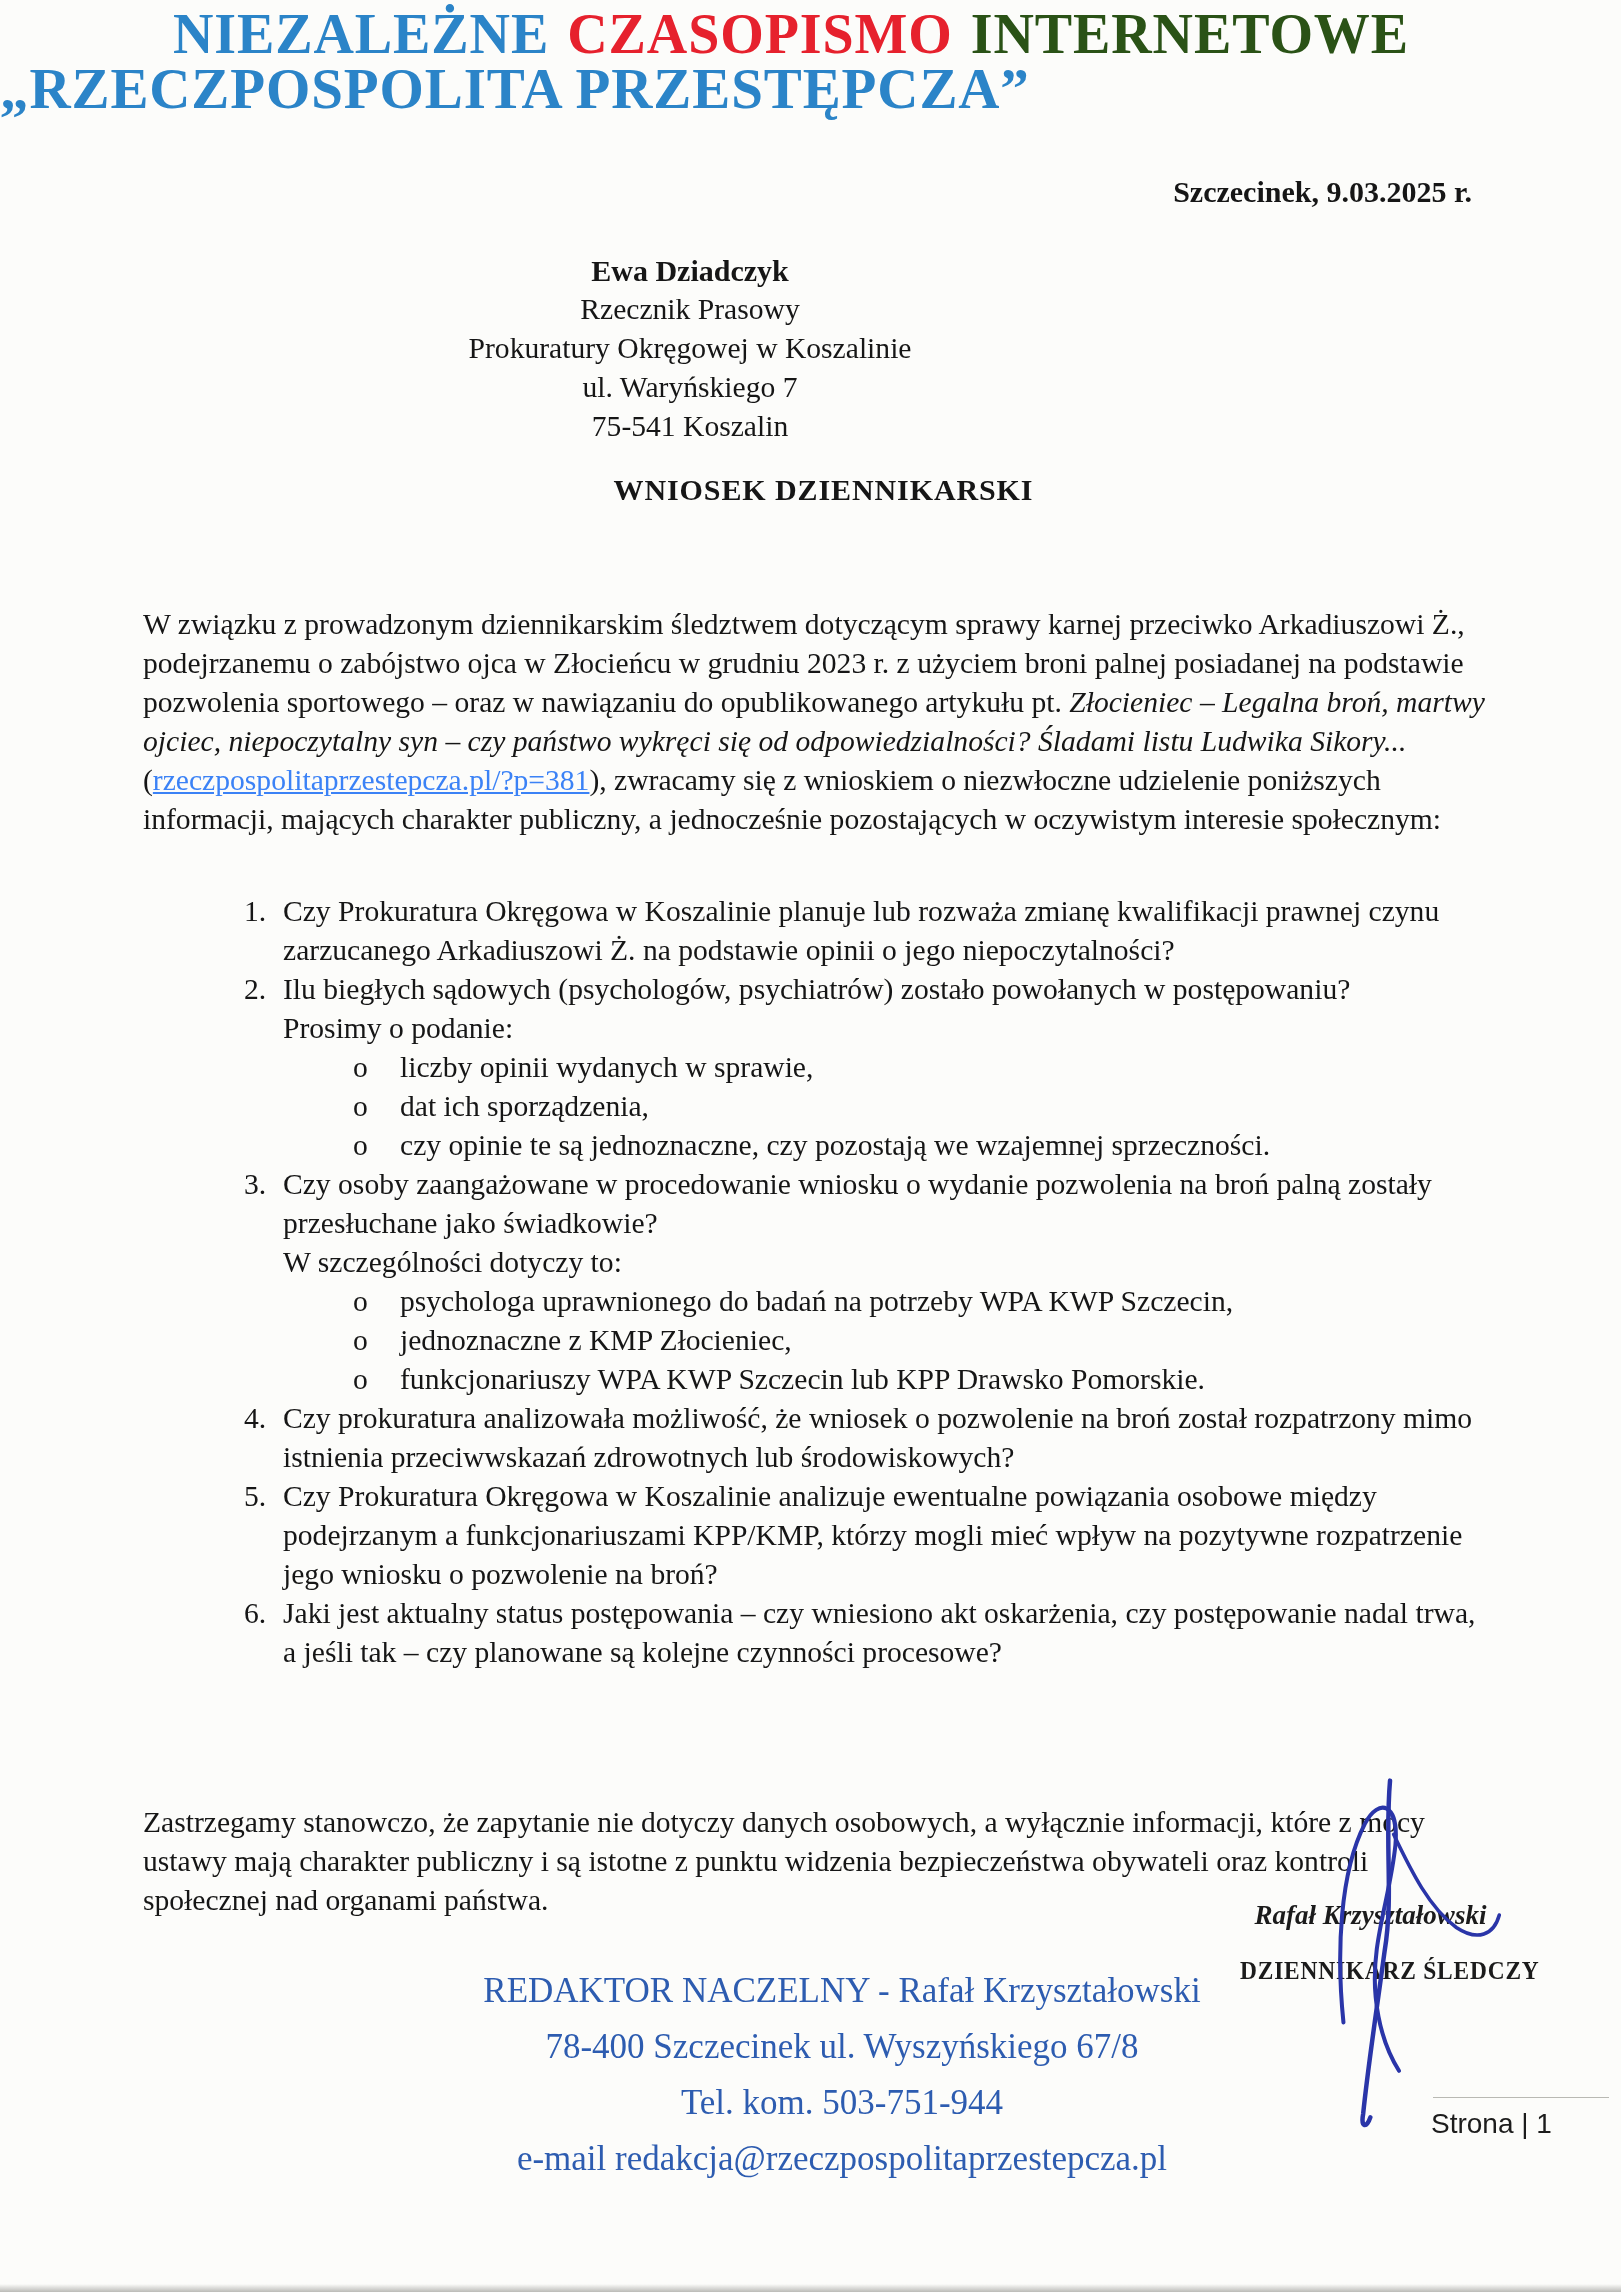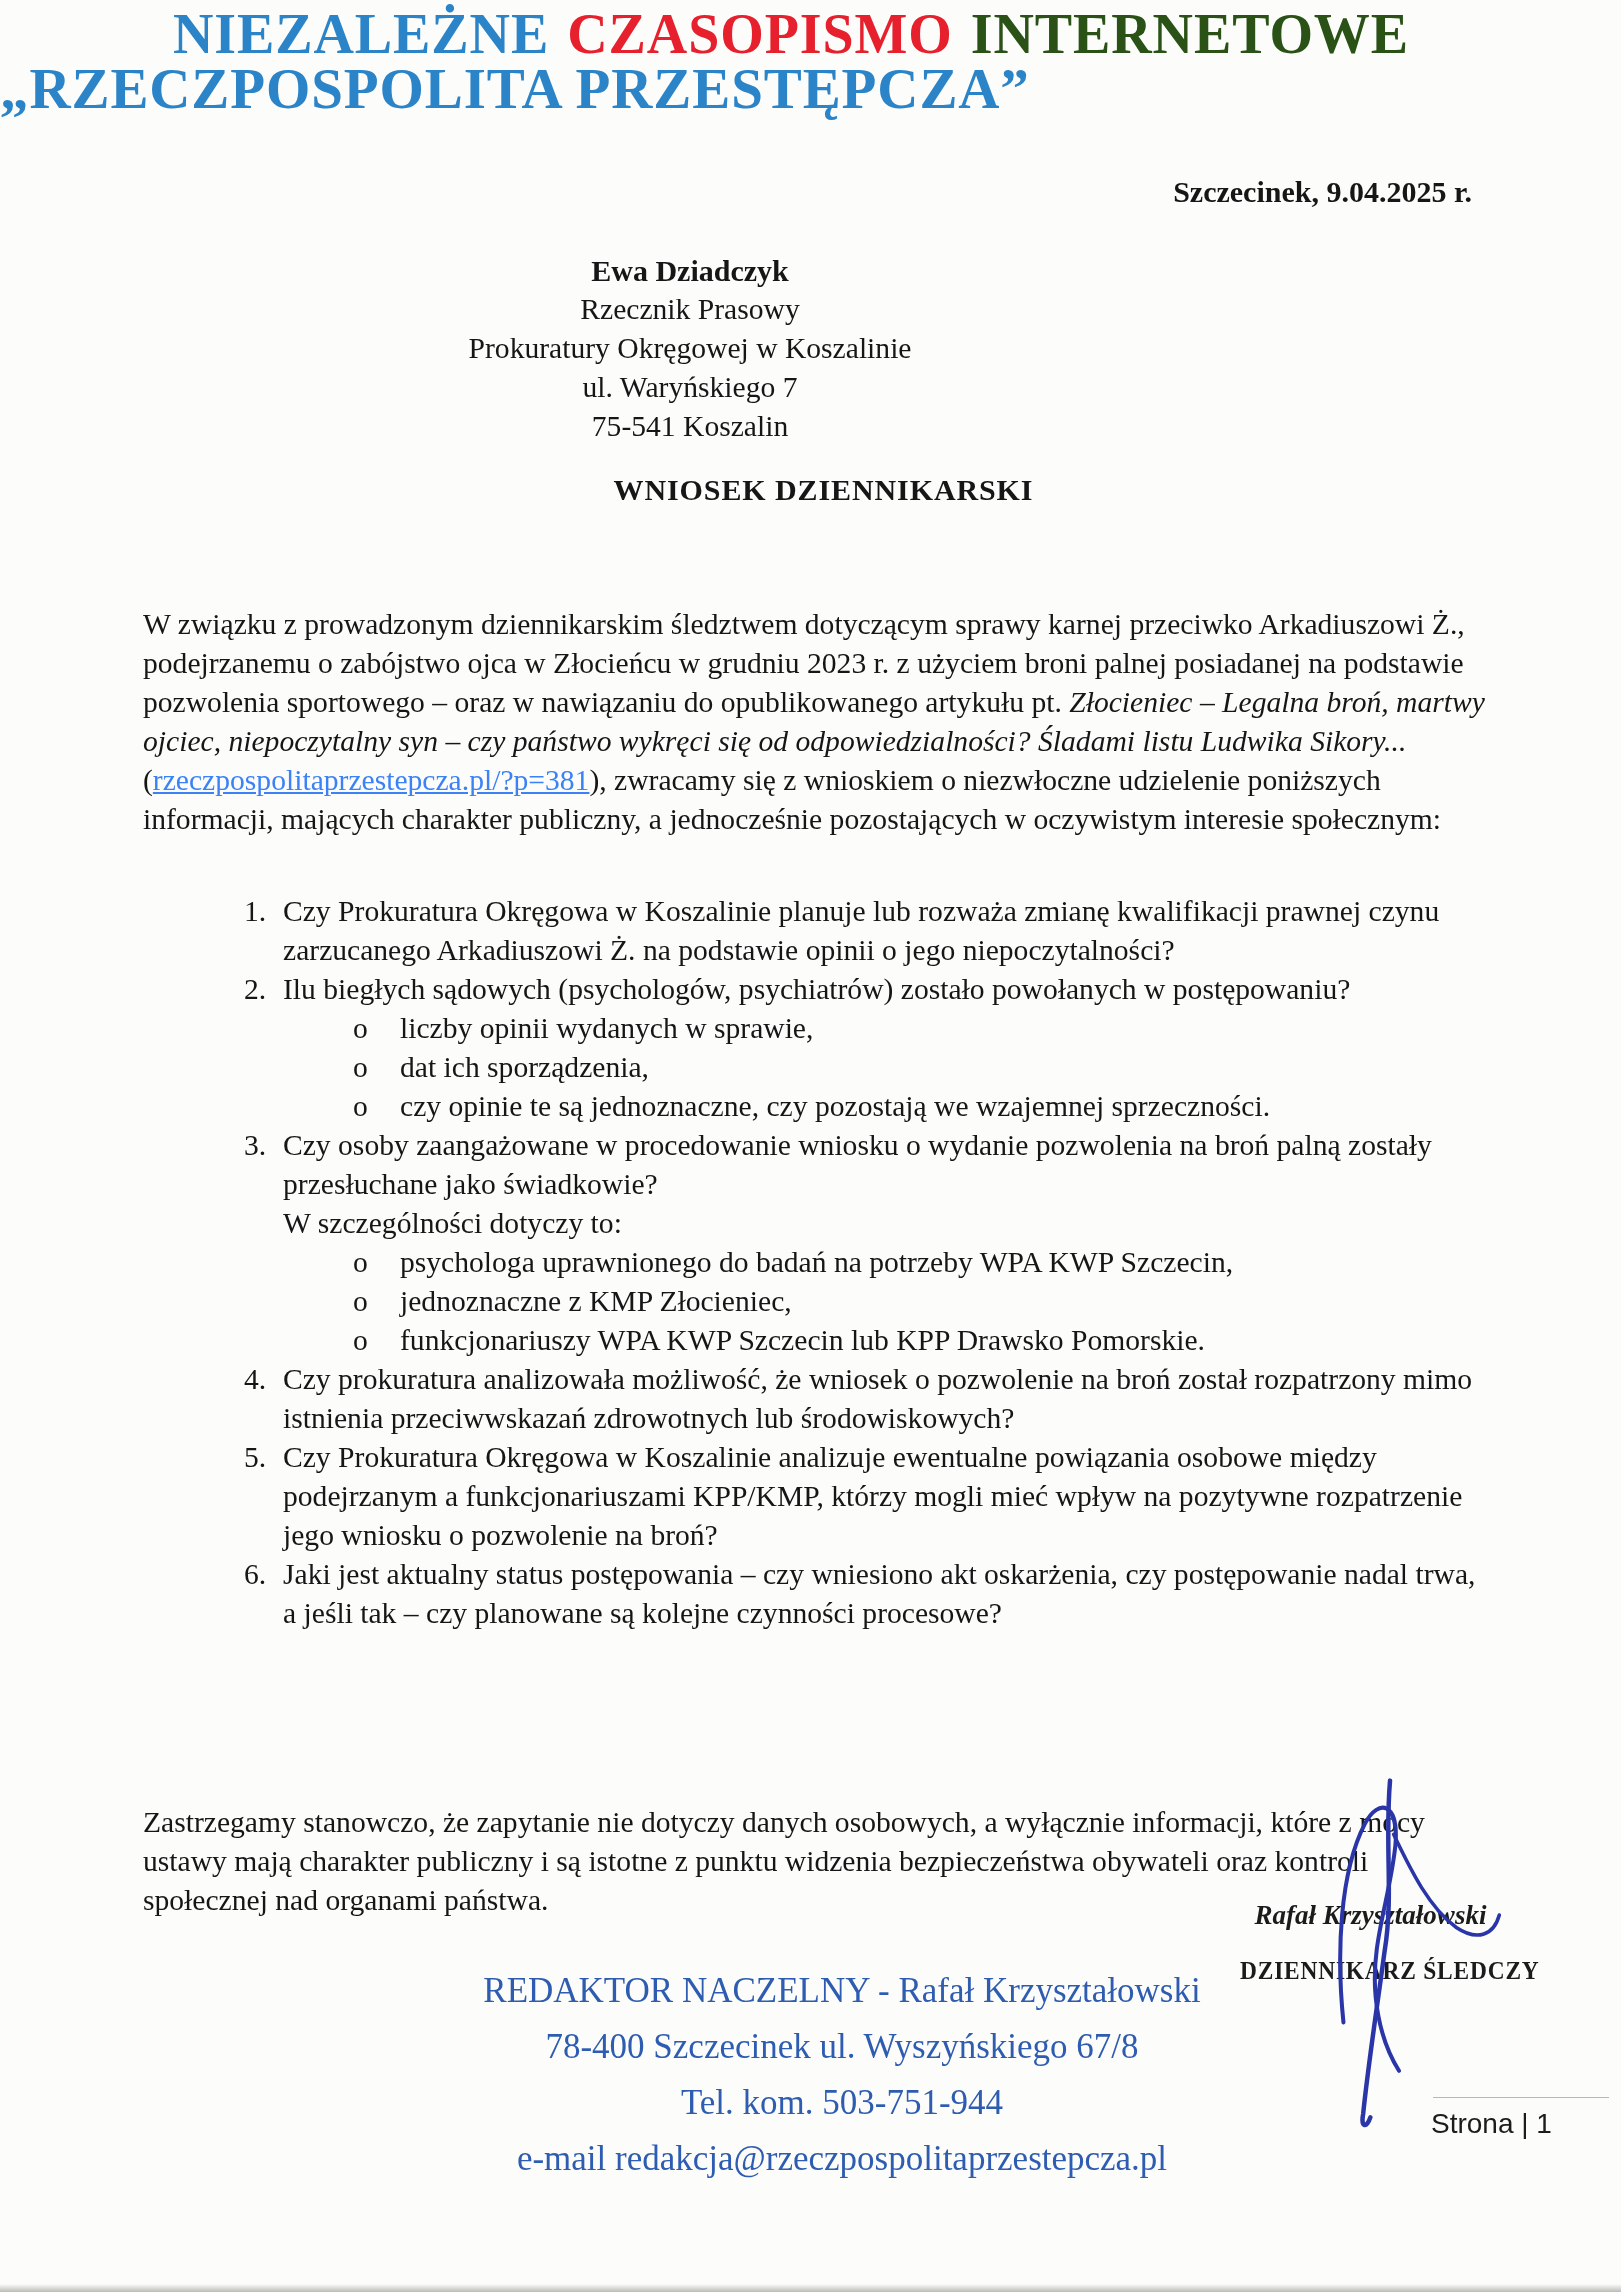--- a/index.html
+++ b/index.html
@@ -94,21 +94,21 @@
     background:linear-gradient(to bottom, rgba(115,115,110,0), rgba(105,105,100,.5));
   }
 </style>
 </head>
 <body>
 
 <div class="page">
 
   <div class="masthead-1"><span style="color: rgb(43, 132, 200);">NIEZALEŻNE</span><span style="color: rgb(230, 33, 45);">CZASOPISMO</span><span style="color: rgb(42, 82, 22);">INTERNETOWE</span></div>
   <div class="masthead-2" style="color: rgb(43, 132, 200);">„RZECZPOSPOLITA PRZESTĘPCZA”</div>
-  <div class="dateline">Szczecinek, 9.04.2025 r.</div>
+  <div class="dateline">Szczecinek, 9.03.2025 r.</div>
 
   <div class="recipient">
     <div class="name">Ewa Dziadczyk</div>
     <div id="recipient-lines">
         <div>Rzecznik Prasowy</div>
         <div>Prokuratury Okręgowej w Koszalinie</div>
         <div>ul. Waryńskiego 7</div>
         <div>75-541 Koszalin</div>
       </div>
   </div>
@@ -119,20 +119,21 @@
 
   <div class="questions" id="questions">
       <div class="q-row">
         <span>1.</span>
         <span class="q-text">Czy Prokuratura Okręgowa w Koszalinie planuje lub rozważa zmianę kwalifikacji prawnej czynu zarzucanego Arkadiuszowi Ż. na podstawie opinii o jego niepoczytalności?</span>
       </div>
       <div class="q-row">
         <span>2.</span>
         <span class="q-text">Ilu biegłych sądowych (psychologów, psychiatrów) zostało powołanych w postępowaniu?</span>
       </div>
+      <div class="q-follow">Prosimy o podanie:</div>
       <div class="b-row">
         <span class="b-marker">o</span>
         <span>liczby opinii wydanych w sprawie,</span>
       </div>
       <div class="b-row">
         <span class="b-marker">o</span>
         <span>dat ich sporządzenia,</span>
       </div>
       <div class="b-row">
         <span class="b-marker">o</span>

